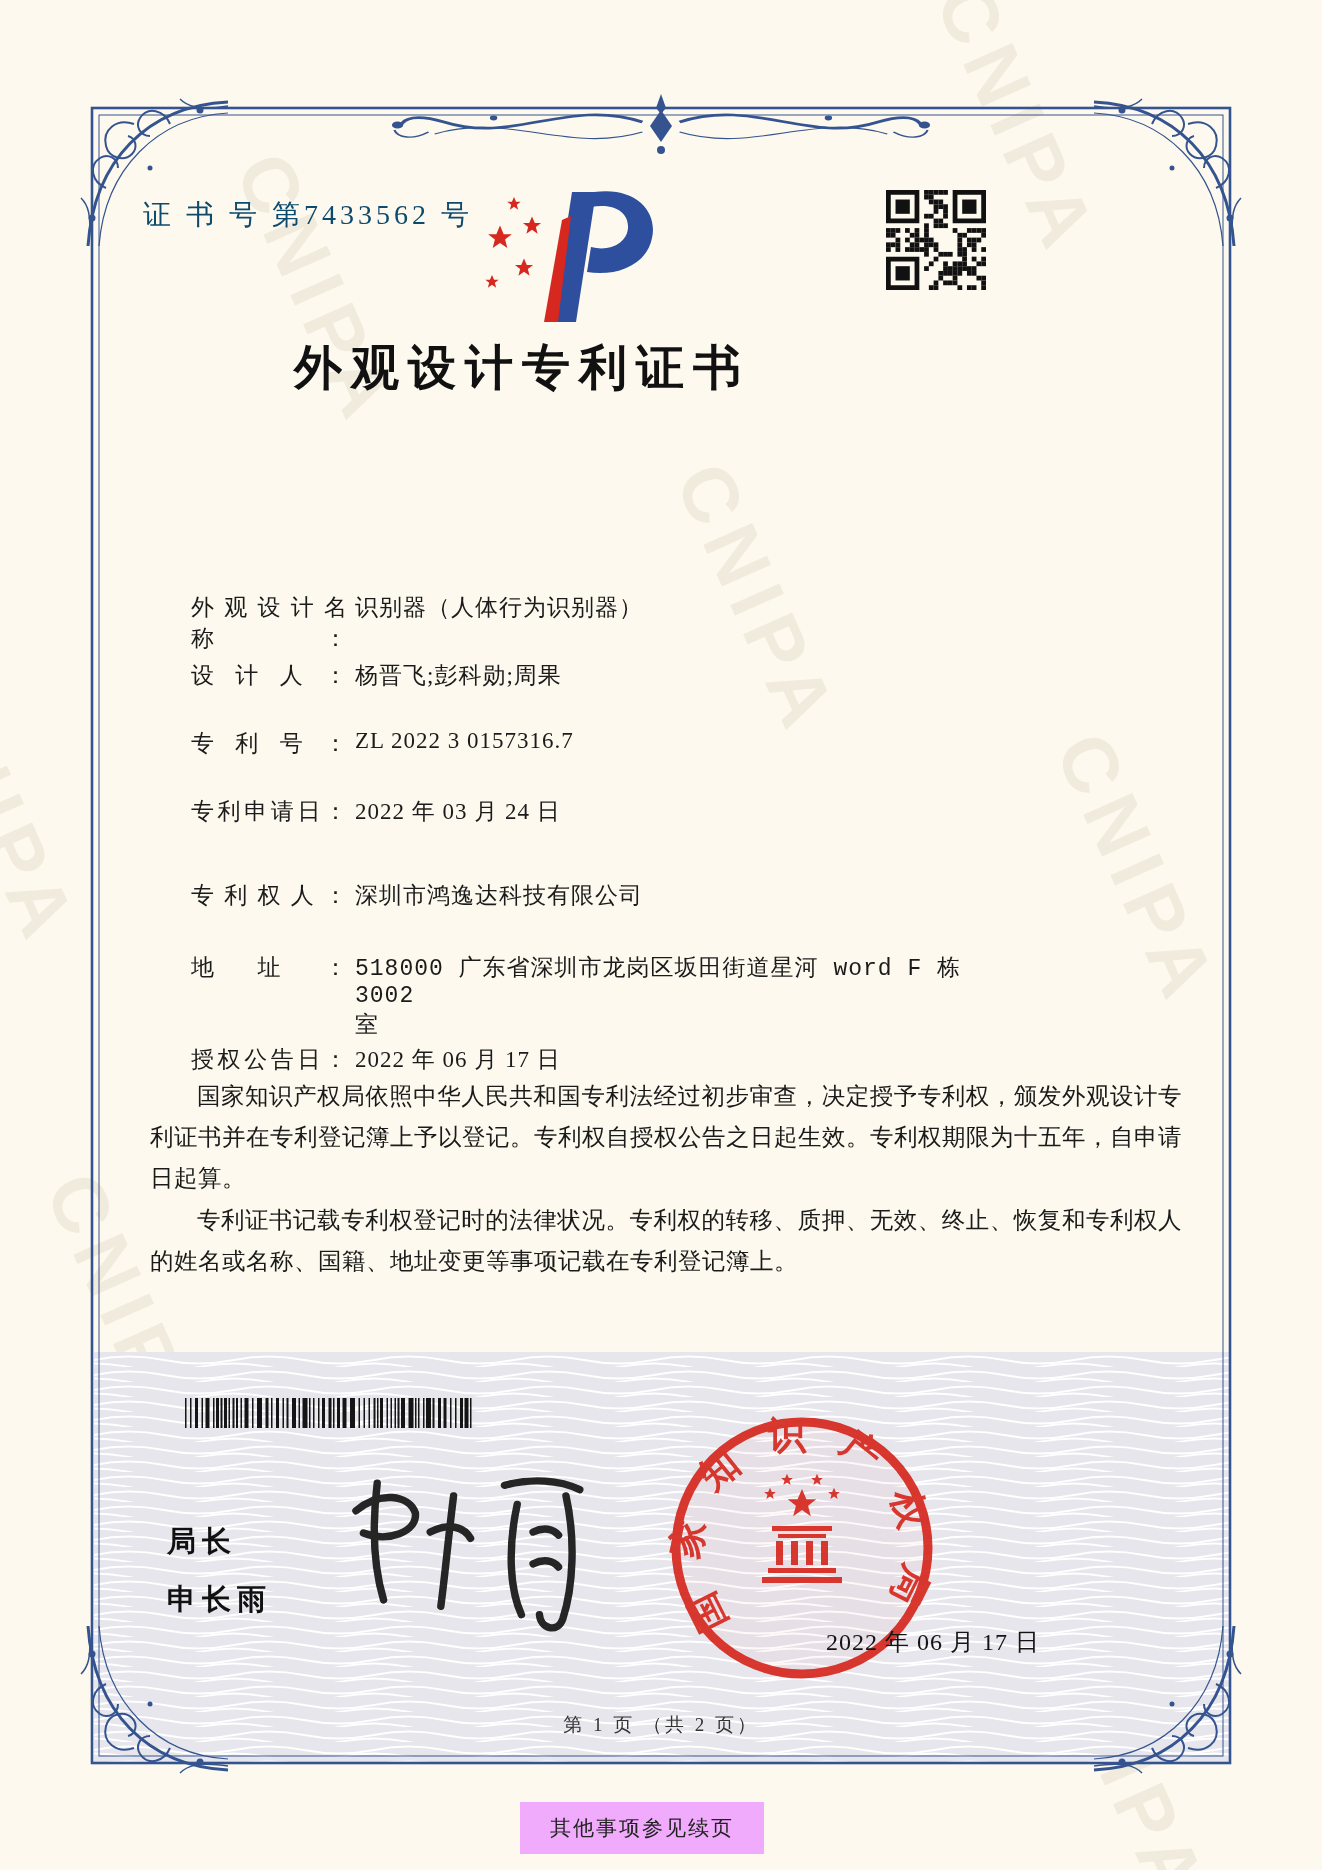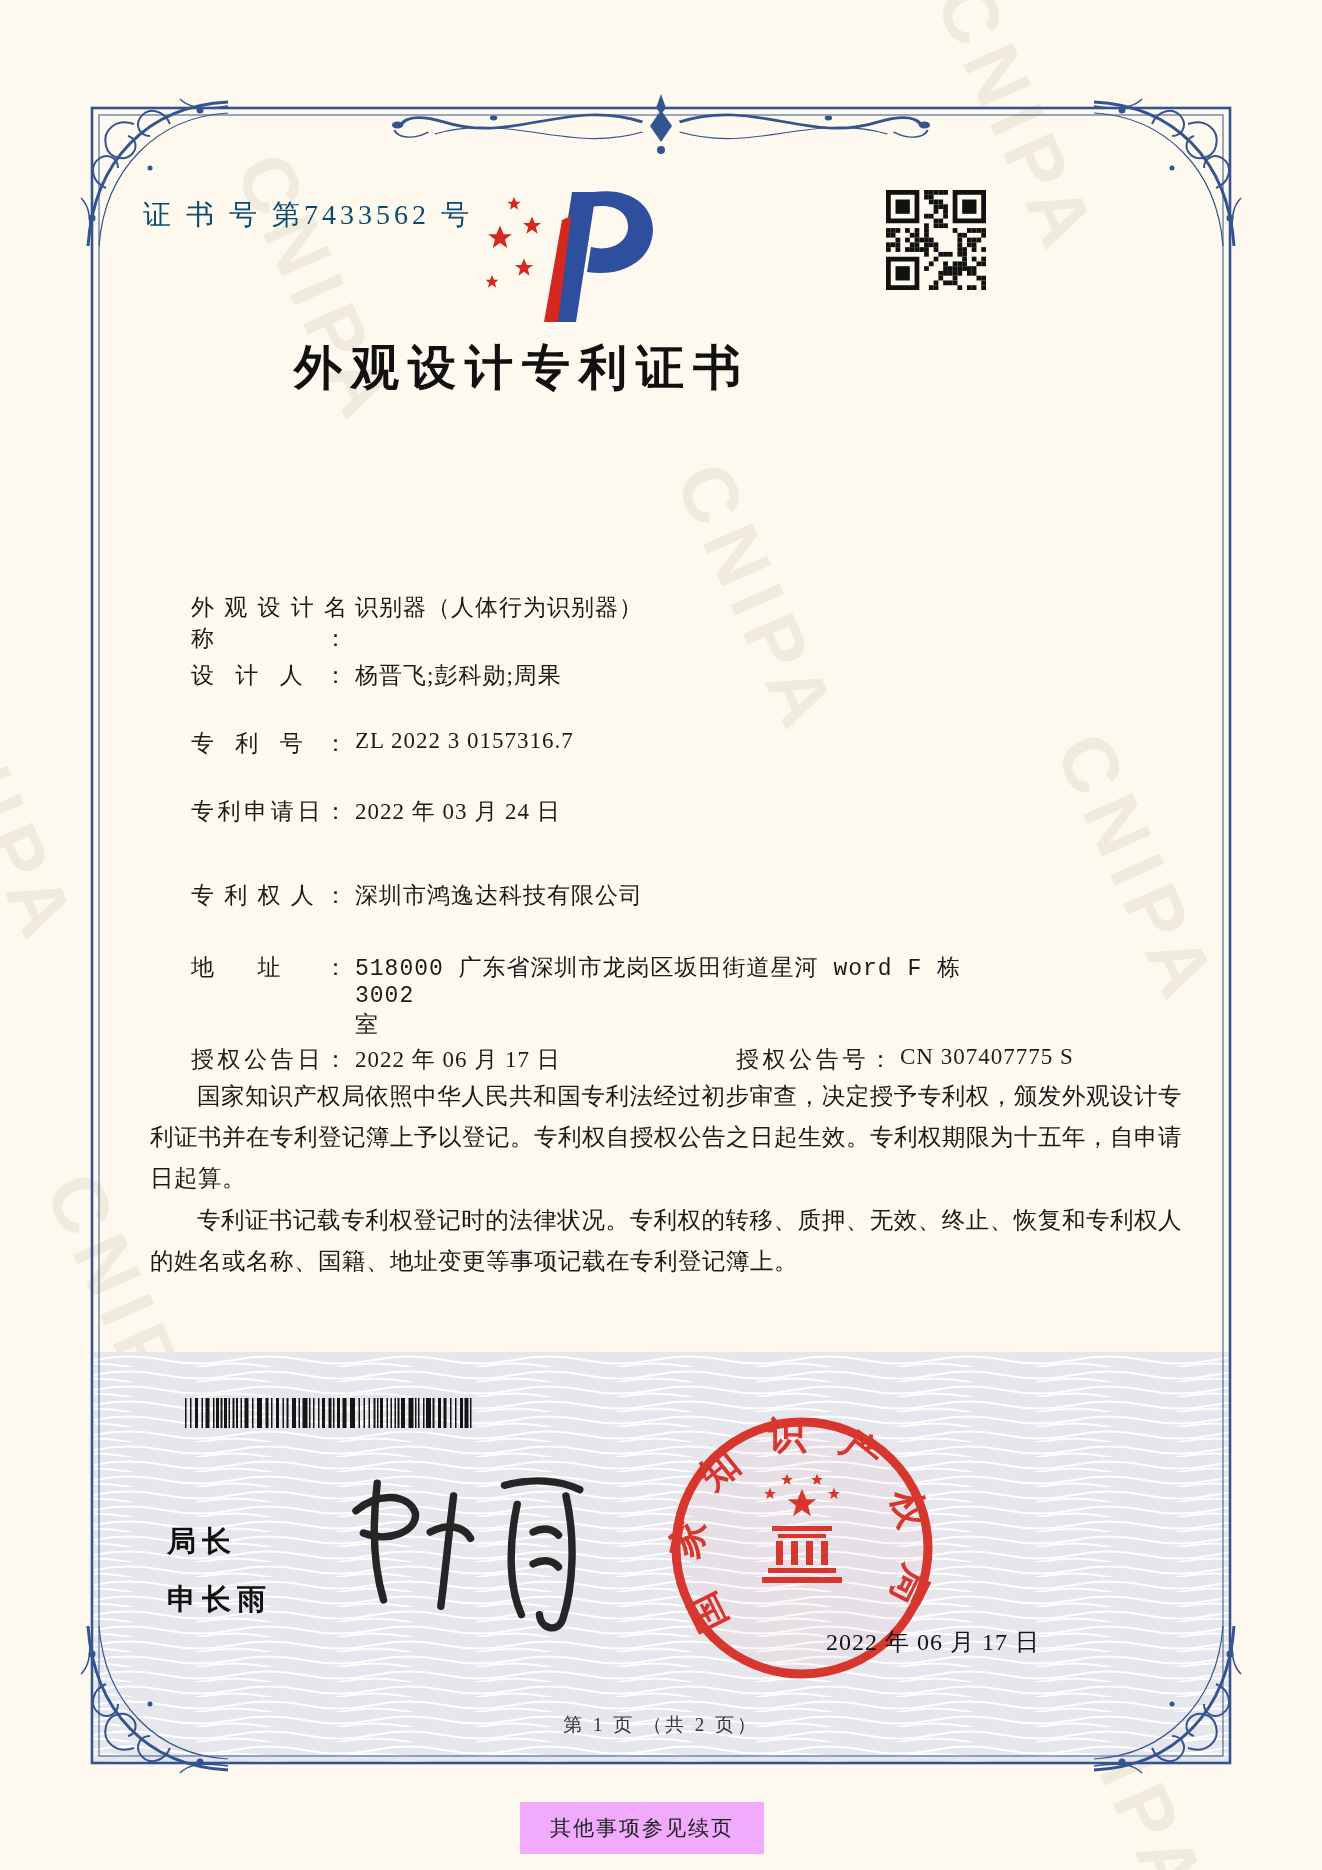--- a/index.html
+++ b/index.html
@@ -291,23 +291,20 @@
   <span class="flabel">专利申请日：</span><span class="fvalue">2022 年 03 月 24 日</span>
 </div>
 <div class="frow" style="top:880px;">
   <span class="flabel">专利权人：</span><span class="fvalue">深圳市鸿逸达科技有限公司</span>
 </div>
 <div class="frow" style="top:952px;">
   <span class="flabel">地址：</span><span class="fvalue addr-val"><span>518000 广东省深圳市龙岗区坂田街道星河 word F 栋 3002</span><br><span>室</span></span>
 </div>
 <div class="frow" style="top:1044px;width:1040px;">
   <span class="flabel">授权公告日：</span><span class="fvalue">2022 年 06 月 17 日</span>
-  <span class="grant-no-group">
-    <span class="flabel">授权公告号：</span><span class="fvalue">CN 307407775 S</span>
-  </span>
 </div>
 
 <div class="para" style="top:1076px;">国家知识产权局依照中华人民共和国专利法经过初步审查，决定授予专利权，颁发外观设计专利证书并在专利登记簿上予以登记。专利权自授权公告之日起生效。专利权期限为十五年，自申请日起算。</div>
 <div class="para" style="top:1200px;">专利证书记载专利权登记时的法律状况。专利权的转移、质押、无效、终止、恢复和专利权人的姓名或名称、国籍、地址变更等事项记载在专利登记簿上。</div>
 
 <svg id="barcode" width="294" height="30">
   <g id="barcode-bars" fill="#151515">
       <rect x="0" y="0" width="1.5" height="30"></rect>
       <rect x="5" y="0" width="1.5" height="30"></rect>
       <rect x="10" y="0" width="3" height="30"></rect>

